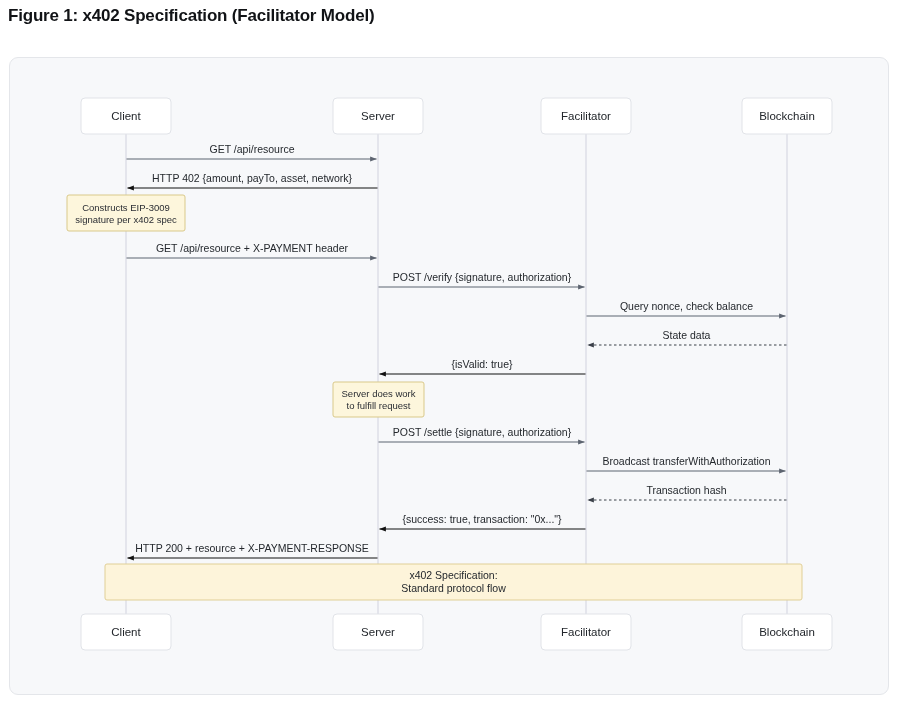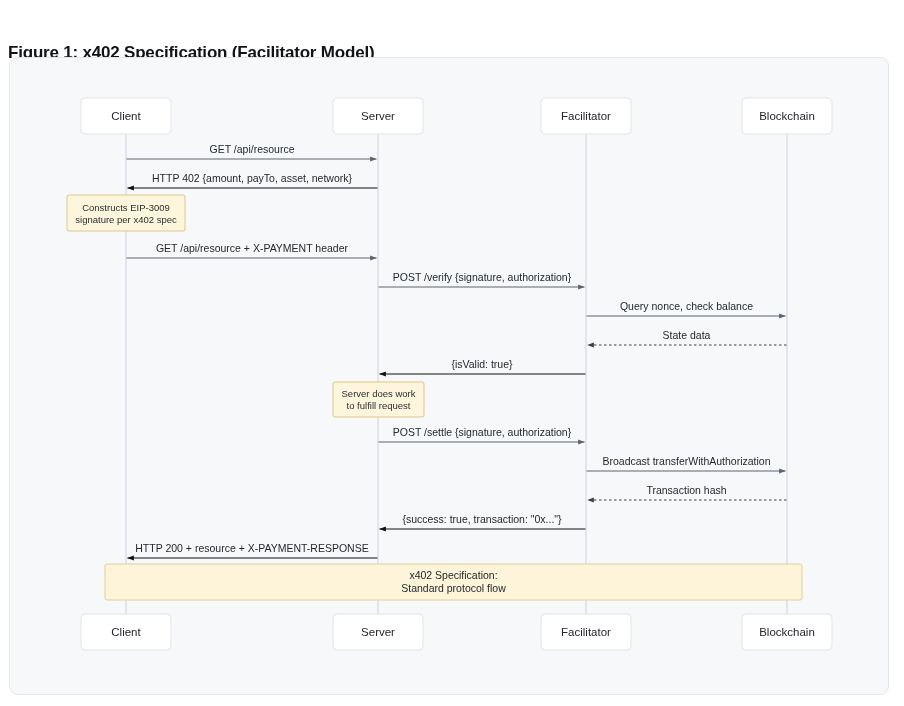--- a/index.html
+++ b/index.html
@@ -15,21 +15,20 @@
     overflow: hidden;
   }
   #page-title {
     position: absolute;
     left: 8px;
     top: 6px;
     font-size: 17px;
     font-weight: bold;
     letter-spacing: -0.2px;
     color: #111316;
-    margin-top: 37px;
   }
   #diagram-card {
     position: absolute;
     left: 9px;
     top: 57px;
     width: 880px;
     height: 638px;
     background: #f7f8fa;
     border: 1px solid #e4e6ea;
     border-radius: 9px;

